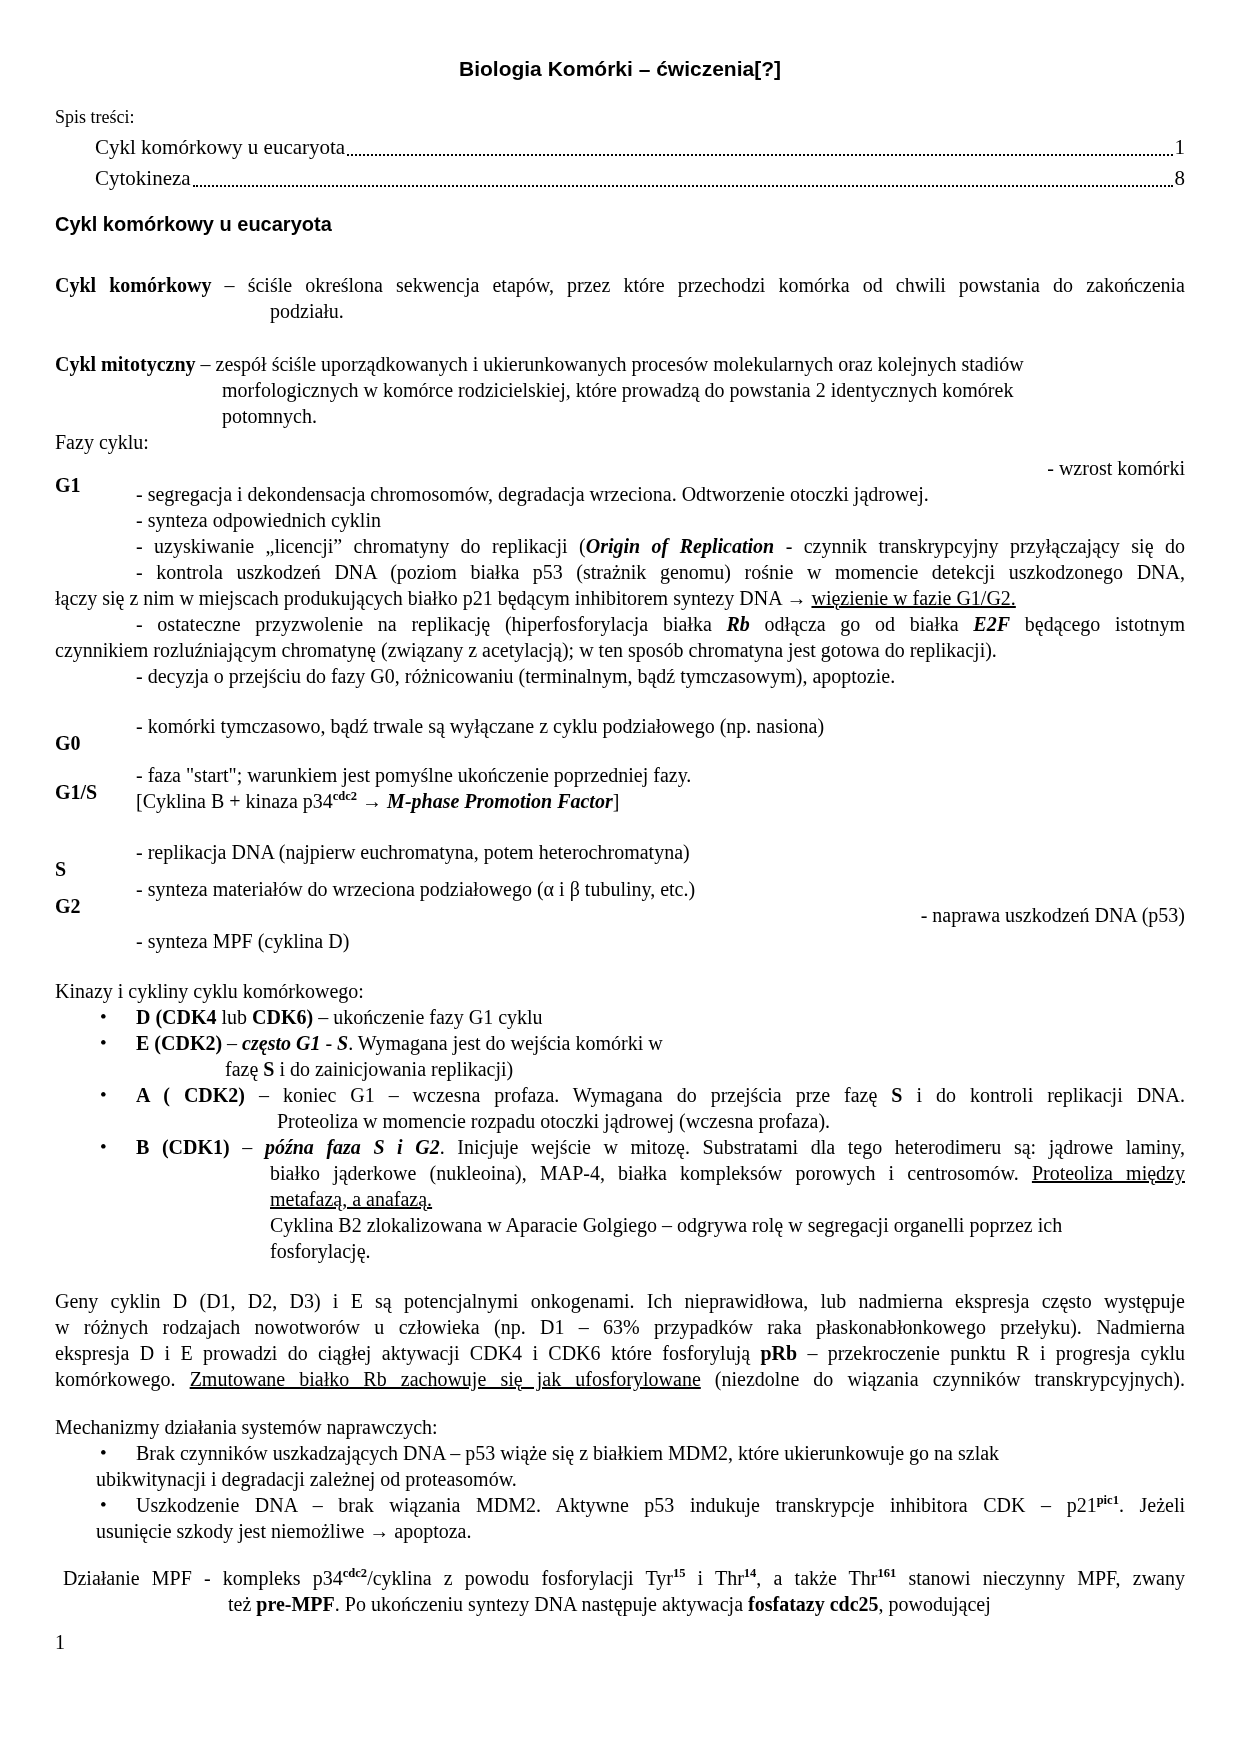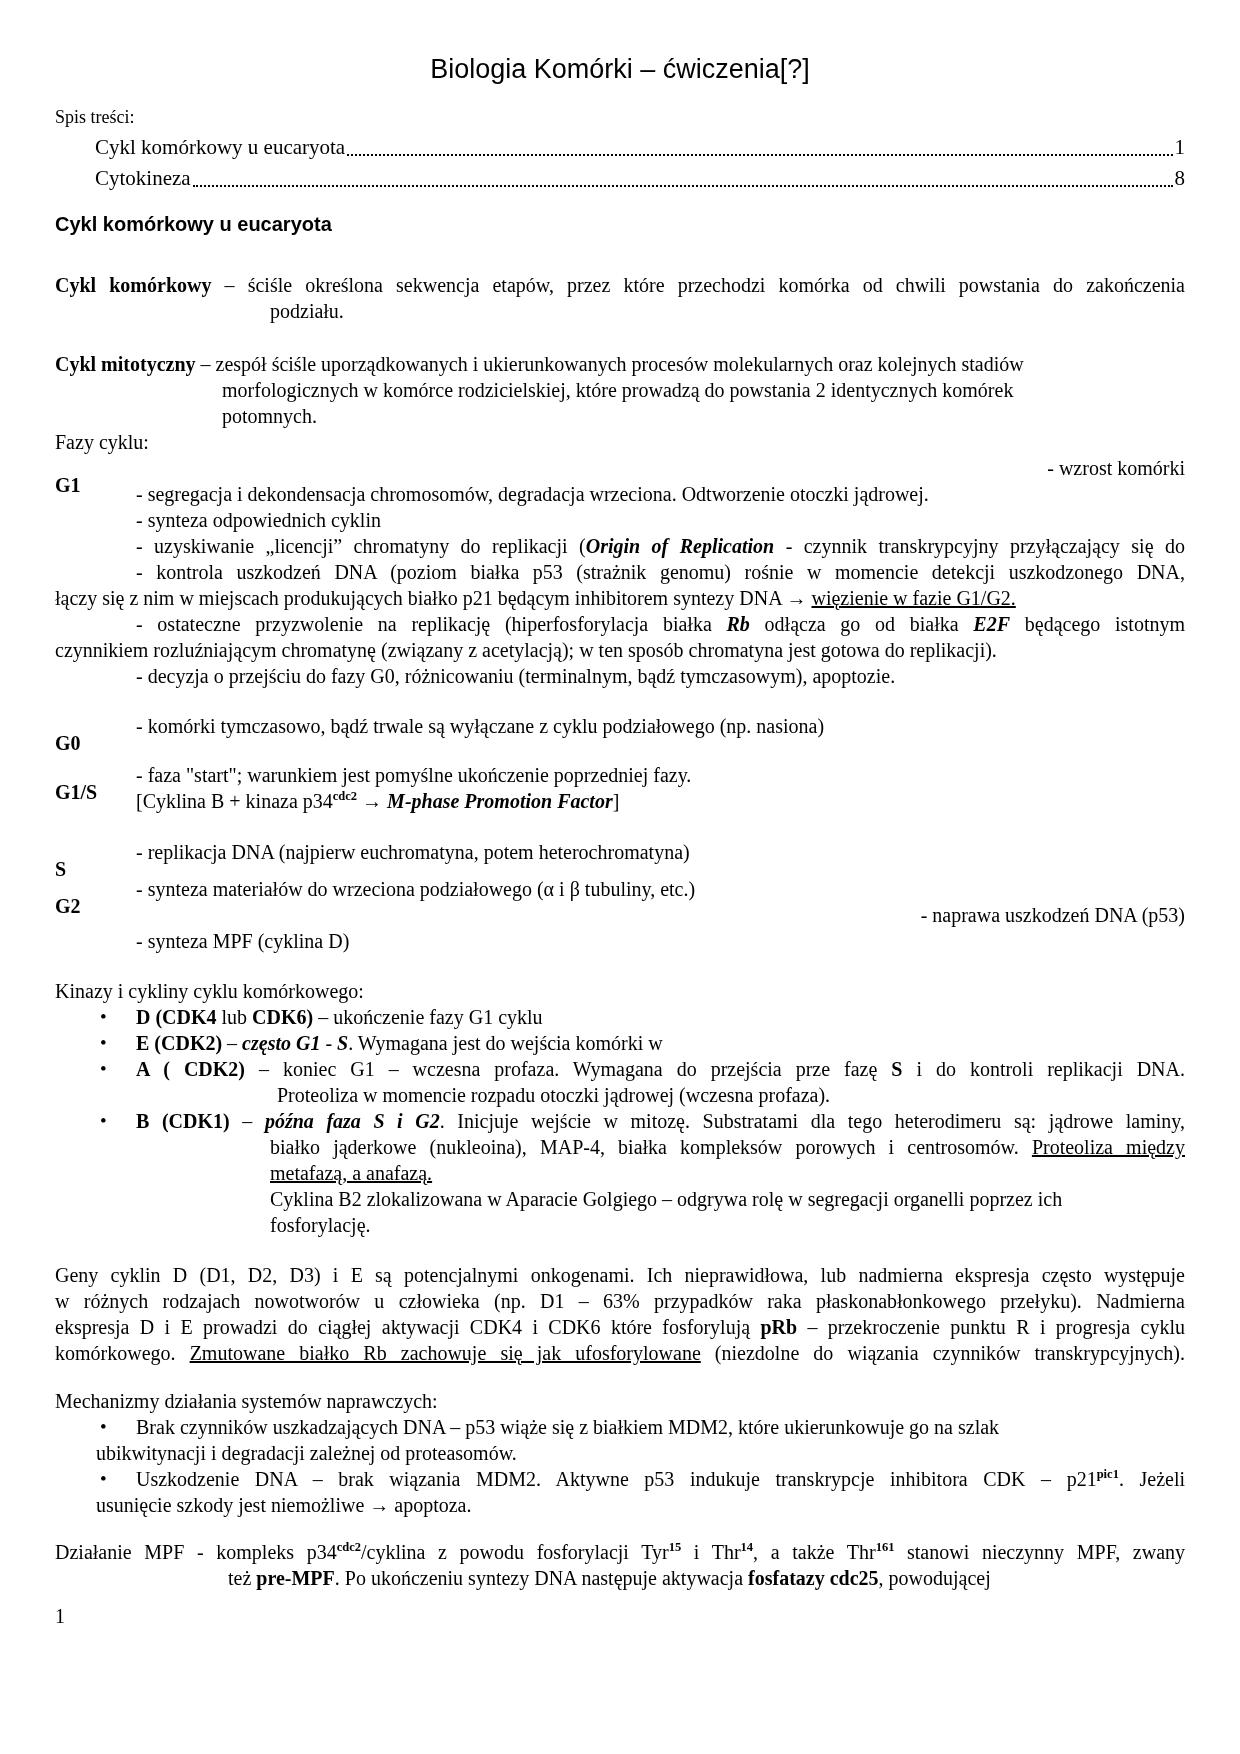--- a/index.html
+++ b/index.html
@@ -2,21 +2,21 @@
 <html lang="pl"><head>
 <meta charset="utf-8">
 <style>
   html,body{margin:0;padding:0;background:#ffffff;}
   .page{
     width:1240px;height:1754px;box-sizing:border-box;
     padding:56px 55px 0 55px;background:#ffffff;color:#000;
     font-family:"Liberation Serif", serif;font-size:20px;line-height:26px;
     position:relative;overflow:hidden;margin:0 auto;
   }
-  .doc-title{font-family:"Liberation Sans", sans-serif;font-size:27px;text-align:center;line-height:26px;}
+  .doc-title{font-family:"Liberation Sans", sans-serif;font-size:21px;text-align:center;line-height:26px;font-weight:bold;}
   .toc-heading{margin-top:22px;font-size:18px;}
   .toc-entries{margin-top:2px;padding-left:40px;}
   .toc-entry{display:flex;align-items:flex-end;line-height:31px;font-size:21px;}
   .toc-label{white-space:nowrap;}
   .toc-dots{flex:1;border-bottom:2px dotted #000;margin:0 2px 7px 2px;}
   .toc-page{white-space:nowrap;}
   .section-heading{margin-top:16px;font-family:"Liberation Sans", sans-serif;font-weight:bold;font-size:20px;line-height:28px;}
   .body-lines{margin-top:34px;}
   .line{position:relative;}
   .line-text{line-height:26px;min-height:26px;}
@@ -125,20 +125,23 @@
       </div>
       <div class="line">
         <span class="bullet-marker">•</span>
         <div class="line-text" style="padding-left: 81px;"><span class="st-b">D (CDK4</span><span> lub </span><span class="st-b">CDK6)</span><span> – ukończenie fazy G1 cyklu</span></div>
       </div>
       <div class="line">
         <span class="bullet-marker">•</span>
         <div class="line-text" style="padding-left: 81px;"><span class="st-b">E (CDK2)</span><span> – </span><span class="st-bi">często G1</span><span> - </span><span class="st-bi">S</span><span>. Wymagana jest do wejścia komórki w</span></div>
       </div>
       <div class="line">
+        <div class="line-text" style="padding-left: 170px;"><span>fazę </span><span class="st-b">S</span><span> i do zainicjowania replikacji)</span></div>
+      </div>
+      <div class="line">
         <span class="bullet-marker">•</span>
         <div class="line-text jl" style="padding-left: 81px;"><span class="st-b">A ( CDK2)</span><span> – koniec G1 – wczesna profaza. Wymagana do przejścia prze fazę </span><span class="st-b">S</span><span> i do kontroli replikacji DNA.</span></div>
       </div>
       <div class="line">
         <div class="line-text" style="padding-left: 222px;"><span>Proteoliza w momencie rozpadu otoczki jądrowej (wczesna profaza).</span></div>
       </div>
       <div class="line">
         <span class="bullet-marker">•</span>
         <div class="line-text jl" style="padding-left: 81px;"><span class="st-b">B (CDK1)</span><span> – </span><span class="st-bi">późna faza S i G2</span><span>. Inicjuje wejście w mitozę. Substratami dla tego heterodimeru są: jądrowe laminy,</span></div>
       </div>
@@ -176,21 +179,21 @@
       <div class="line">
         <div class="line-text" style="padding-left: 41px;"><span>ubikwitynacji i degradacji zależnej od proteasomów.</span></div>
       </div>
       <div class="line">
         <span class="bullet-marker">•</span>
         <div class="line-text jl" style="padding-left: 81px;"><span>Uszkodzenie DNA – brak wiązania MDM2. Aktywne p53 indukuje transkrypcje inhibitora CDK – p21</span><span class="st-sup">pic1</span><span>. Jeżeli</span></div>
       </div>
       <div class="line">
         <div class="line-text" style="padding-left: 41px;"><span>usunięcie szkody jest niemożliwe → apoptoza.</span></div>
       </div>
-      <div class="line" style="margin-top: 21px;">
+      <div class="line" style="margin-top: 21px; margin-left: 8px;">
         <div class="line-text jl"><span>Działanie MPF - kompleks p34</span><span class="st-sup">cdc2</span><span>/cyklina z powodu fosforylacji Tyr</span><span class="st-sup">15</span><span> i Thr</span><span class="st-sup">14</span><span>, a także Thr</span><span class="st-sup">161</span><span> stanowi nieczynny MPF, zwany</span></div>
       </div>
       <div class="line">
         <div class="line-text" style="padding-left: 173px;"><span>też </span><span class="st-b">pre-MPF</span><span>. Po ukończeniu syntezy DNA następuje aktywacja </span><span class="st-b">fosfatazy cdc25</span><span>, powodującej</span></div>
       </div>
     </div>
   <div class="page-number">1</div>
 </div>
 
 </body></html>

